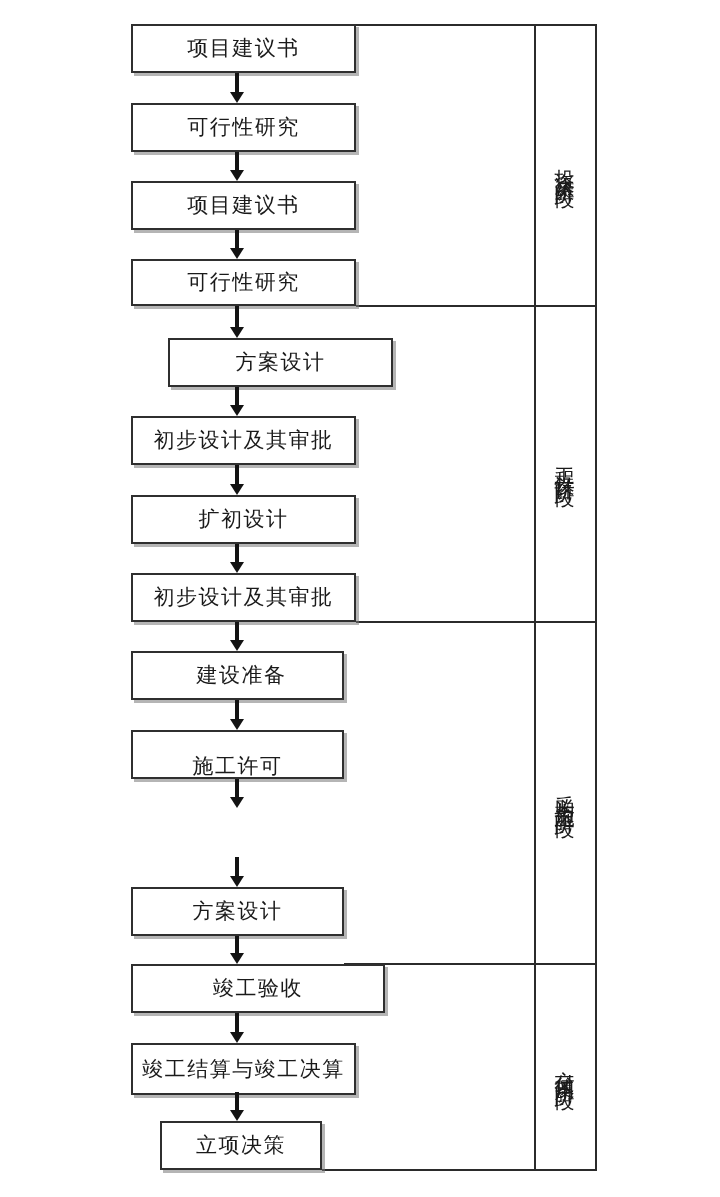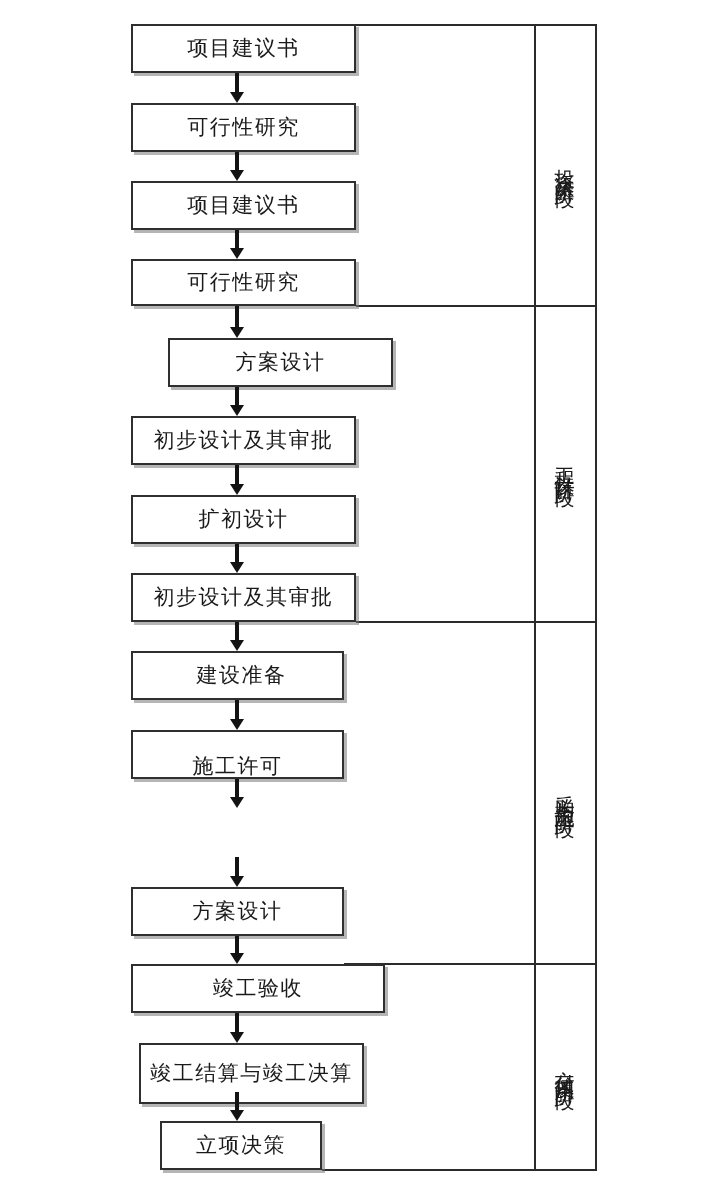--- a/index.html
+++ b/index.html
@@ -128,21 +128,21 @@
   </div>
   <div class="pbox" style="left:131px; top:730px; width:213px; height:49px;align-items:flex-end;">
     <span>施工许可</span>
   </div>
   <div class="pbox" style="left:131px; top:887px; width:213px; height:49px;">
     <span>方案设计</span>
   </div>
   <div class="pbox" style="left:131px; top:964px; width:254px; height:49px;">
     <span>竣工验收</span>
   </div>
-  <div class="pbox" style="left:131px; top:1043px; width:225px; height:61px;margin-left:8px;">
+  <div class="pbox" style="left:131px; top:1043px; width:225px; height:52px;">
     <span>竣工结算与竣工决算</span>
   </div>
   <div class="pbox" style="left:160px; top:1121px; width:162px; height:49px;">
     <span>立项决策</span>
   </div>
 
   <div class="arrow" style="left:230px; top:73px; height:30px;">
     <div class="stem" style="height:19px;"></div>
       <div class="head"></div>
   </div>

